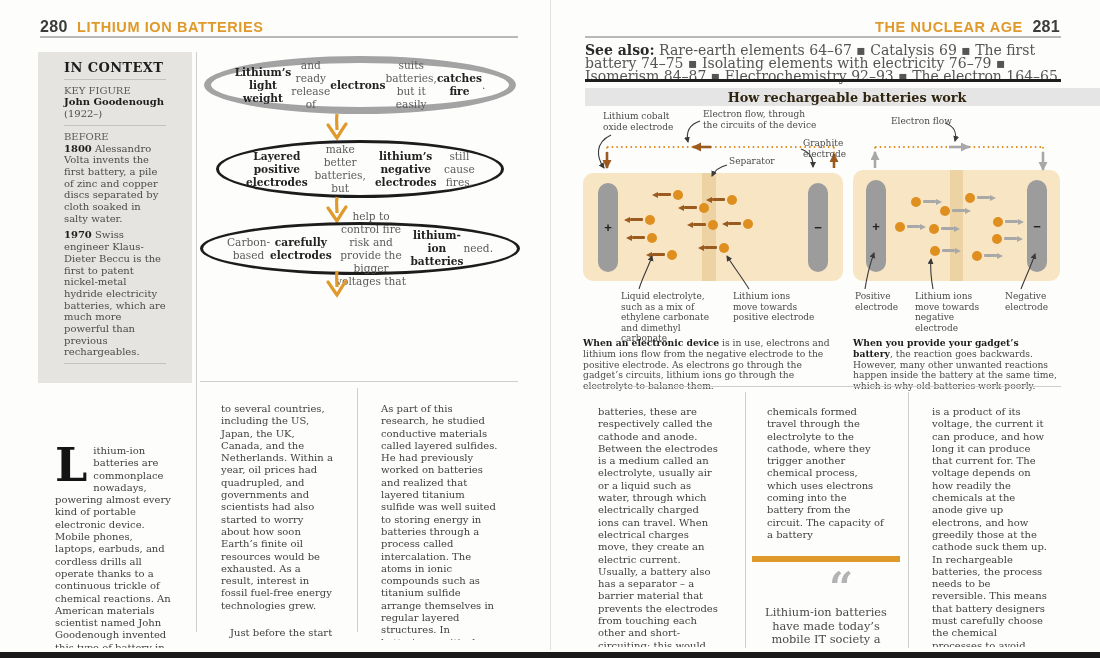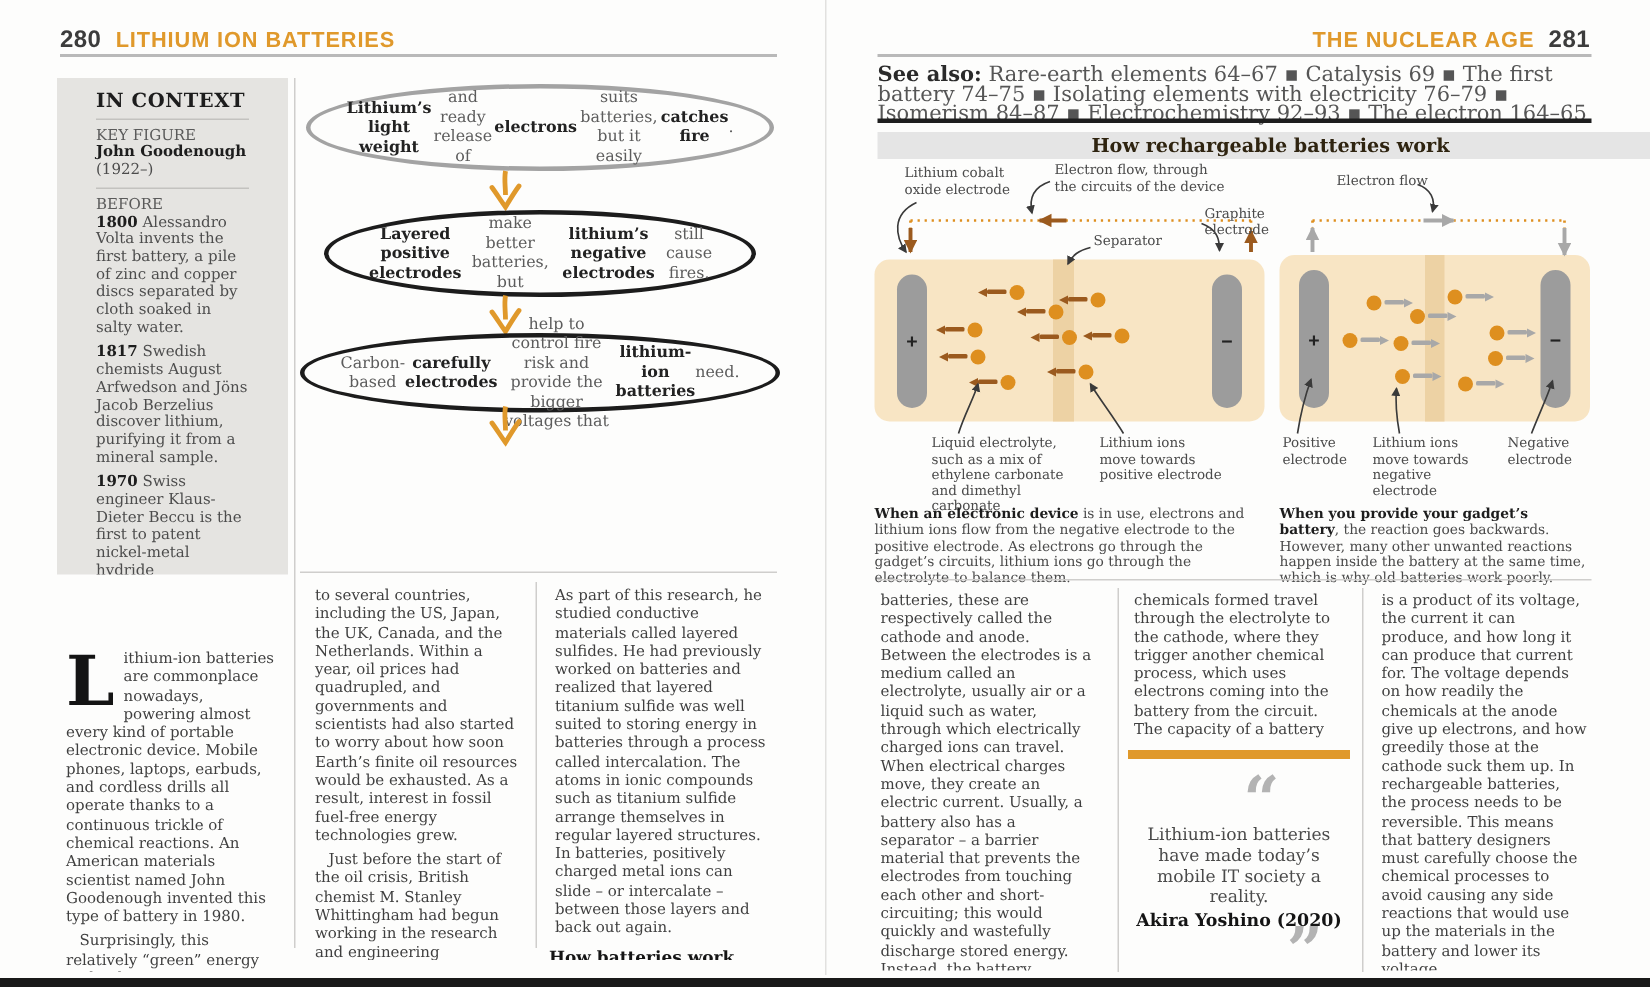--- a/index.html
+++ b/index.html
@@ -20,21 +20,21 @@
   .sidebar .ev{margin:0 0 5px 0;}
   .sidebar b{color:#1d1d1d;}
   
   .oval{position:absolute;border-radius:50%;display:flex;align-items:center;justify-content:center;
         text-align:center;font-size:10.6px;line-height:13px;color:#5c5c5c;padding:6px 24px;box-sizing:border-box;}
   .oval b{color:#222;}
   .oval.final{background:#E0992B;border:none;color:#2f2410;font-weight:bold;font-size:12.6px;line-height:15px;padding:6px 34px;}
   .flowarrow{position:absolute;width:30px;height:28px;}
   
   .bcol{position:absolute;font-size:10px;line-height:12.3px;overflow:hidden;}
-  .bcol p{margin:4px;}
+  .bcol p{margin:15px;}
   .bcol p.ind{text-indent:9px;}
   .bcol h3{margin:6px 0 1px 0;font-size:11.3px;color:#151515;}
   .dropcap{float:left;font-size:46px;line-height:34px;font-weight:bold;color:#141414;margin:3px 6px 0 0;}
   
   .seealso{position:absolute;left:585px;top:44px;width:476px;font-size:14px;line-height:13px;color:#555;}
   .seealso b{color:#2a2a2a;}
   .banner{position:absolute;left:585px;top:88px;width:524px;height:18px;background:#e5e5e5;
           display:flex;align-items:center;justify-content:center;font-weight:bold;font-size:12.8px;color:#2f2410;}
   
   .diagram{position:absolute;top:108px;height:274px;}
@@ -95,27 +95,26 @@
   <div class="rule" style="left:40px;top:36px;width:478px;height:2px;"></div>
 
   <div class="sidebar">
     <h2>IN CONTEXT</h2>
     <hr class="shr">
     <div class="cap">KEY FIGURE</div>
     <div><b>John Goodenough</b><span> (1922–)</span></div>
     <hr class="shr">
     <div class="cap">BEFORE</div>
     <p class="ev"><b>1800</b><span> Alessandro Volta invents the first battery, a pile of zinc and copper discs separated by cloth soaked in salty water.</span></p>
-    <p class="ev"><b>1817</b><span> Swedish chemists August Arfwedson and Jöns Jacob Berzelius discover lithium, purifying it from a mineral sample.</span></p>
-    <p class="ev"><b>1970</b><span> Swiss engineer Klaus-Dieter Beccu is the first to patent nickel-metal hydride rechargeable centuries, which are much more powerful than previous rechargeables.</span></p>
+    <p class="ev"><b>1970</b><span> Swiss engineer Klaus-Dieter Beccu is the first to patent nickel-metal hydride electricity batteries, which are much more powerful than previous rechargeables.</span></p>
     <hr class="shr">
 
   </div>
 
-  <div class="oval" style="left:204px;top:56px;width:312px;height:58px;border:3px solid #a3a3a3;">
+  <div class="oval" style="left:204px;top:56px;width:312px;height:58px;border:7px solid #a3a3a3;">
       <b>Lithium’s light weight</b>
       <span> and ready release of </span>
       <b>electrons</b>
       <span> suits batteries, but it easily </span>
       <b>catches fire</b>
       <span>.</span>
     </div>
   <svg class="flowarrow" style="left:322px;top:113px;">
       <path d="M15,1 C14,7 15,11 15,17" stroke="#E0992B" stroke-width="3.2" fill="none"></path>
       <path d="M6,12 C9,16 12,21 15,25 C18,20 21,15 24,11" stroke="#E0992B" stroke-width="3.2" fill="none" stroke-linecap="round"></path>

